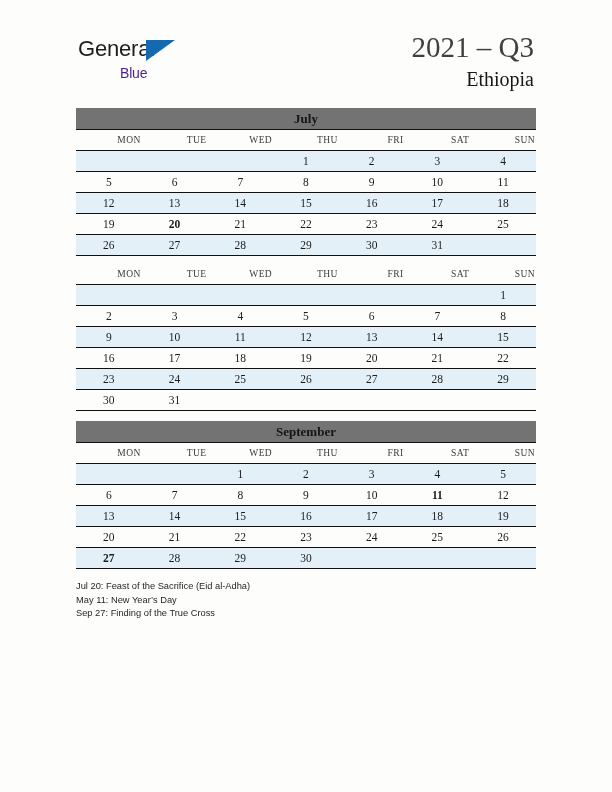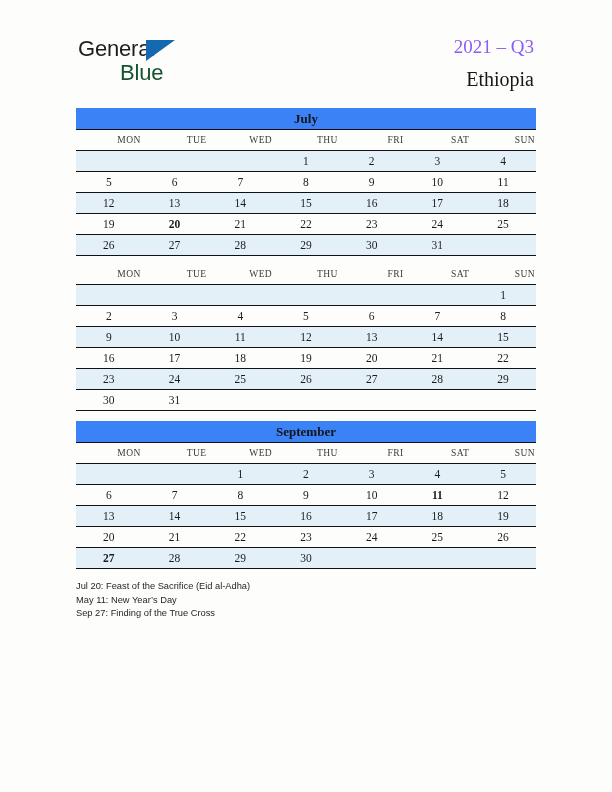--- a/index.html
+++ b/index.html
@@ -45,34 +45,34 @@
     position: absolute;
     left: 68px;
     top: 4px;
     width: 30px;
     height: 22px;
   }
   .logo-blue {
     position: absolute;
     left: 42px;
     top: 24px;
-    font-size: 22px;
+    font-size: 14px;
     letter-spacing: -0.2px;
-    color: #14532d;
+    color: #4c1d95;
     line-height: 26px;
   }
   .title-block {
     position: absolute;
     right: 78px;
     top: 30px;
     text-align: right;
   }
   .title-main {
-    font-size: 19px;
-    color: #8b5cf6;
+    font-size: 29px;
+    color: #404040;
     line-height: 34px;
     white-space: nowrap;
   }
   .title-sub {
     font-size: 20px;
     color: #171717;
     line-height: 26px;
     margin-top: 2px;
     white-space: nowrap;
   }
@@ -81,21 +81,21 @@
   .month {
     position: absolute;
     left: 76px;
     width: 460px;
   }
   #month-0 { top: 108px; }
   #month-1 { top: 264px; }
   #month-2 { top: 421px; }
 
   .month-title {
-    background: #3b82f6;
+    background: #737373;
     text-align: center;
     font-size: 13px;
     font-weight: bold;
     color: #141414;
     height: 21px;
     line-height: 21px;
     border-bottom: 1.3px solid #111;
   }
   table.cal {
     border-collapse: collapse;

